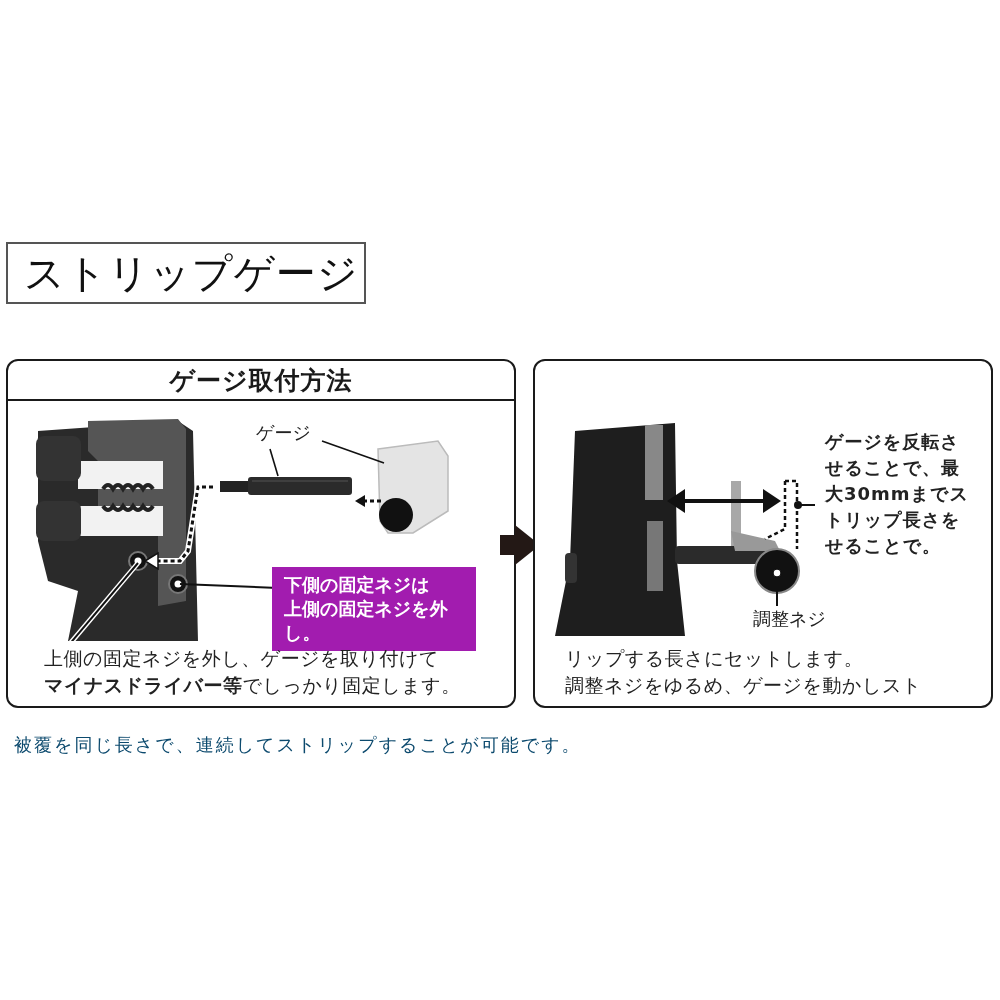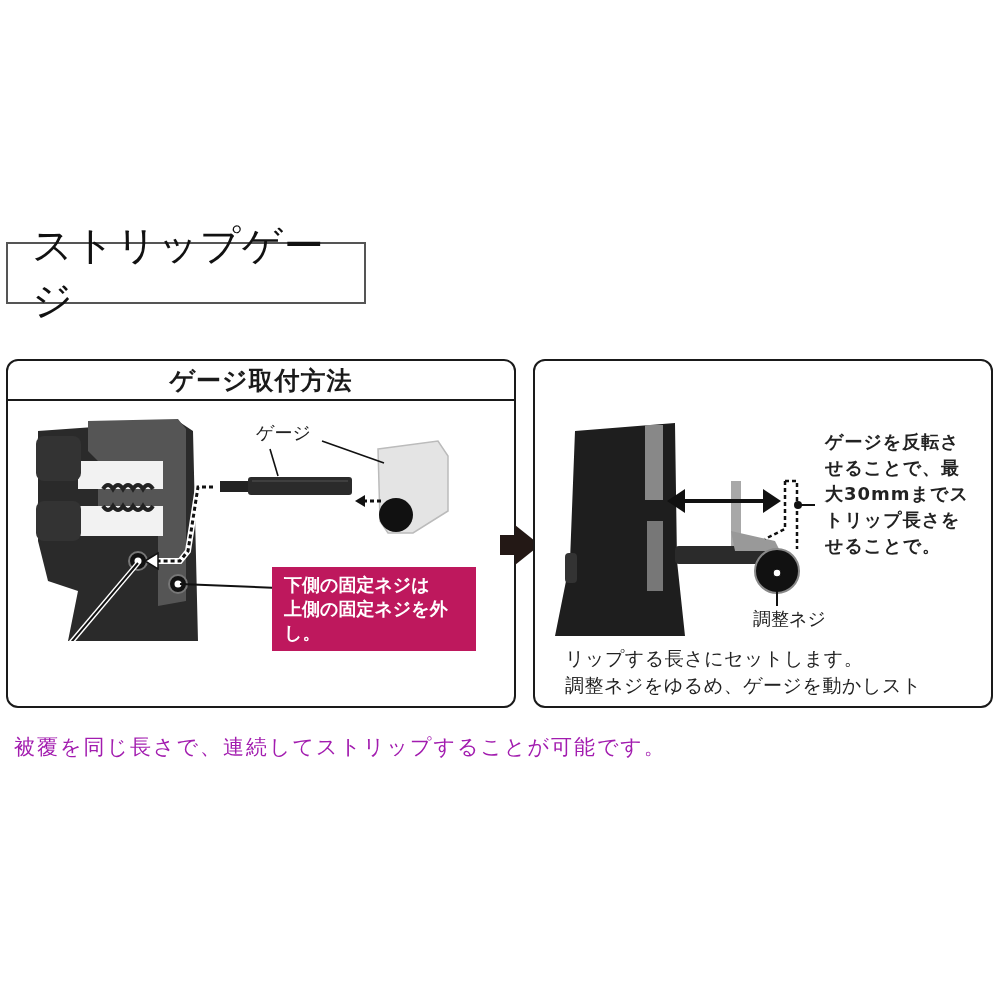--- a/index.html
+++ b/index.html
@@ -4,42 +4,42 @@
 <style>
   html, body { margin: 0; padding: 0; }
   body {
     width: 1000px; height: 1000px; background: #ffffff; position: relative; overflow: hidden;
     font-family: "DejaVu Sans", "Liberation Sans", sans-serif; color: #1a1a1a;
   }
   .abs { position: absolute; }
   .title-box {
     left: 6px; top: 242px; width: 360px; height: 62px;
     border: 2px solid #555; box-sizing: border-box;
-    display: flex; align-items: center; padding-left: 24px;
+    display: flex; align-items: center; padding-left: 16px;
     font-size: 40px; font-weight: 300; letter-spacing: 1px; color: #111;
   }
   .panel {
     top: 359px; height: 349px; border: 2.5px solid #1a1a1a; border-radius: 12px;
     box-sizing: border-box; background: #fff; overflow: hidden;
   }
   .panel-left { left: 6px; width: 510px; }
   .panel-right { left: 533px; width: 460px; }
   .panel-head {
     height: 38px; border-bottom: 2.5px solid #1a1a1a; box-sizing: content-box;
     display: flex; align-items: center; justify-content: center;
     font-size: 25px; font-weight: bold; letter-spacing: 1px;
   }
   .caption { font-size: 19px; line-height: 27px; color: #222; letter-spacing: 0.5px; }
   .caption b { font-weight: bold; }
   .warn {
-    background: #be185d; color: #fff; font-weight: bold; font-size: 18px; line-height: 24px;
+    background: #a21caf; color: #fff; font-weight: bold; font-size: 18px; line-height: 24px;
     padding: 6px 12px; box-sizing: border-box;
   }
   .label { font-size: 18px; font-weight: 500; color: #222; }
-  .footer-text { left: 14px; top: 733px; font-size: 21px; letter-spacing: 2px; color: #a21caf; }
+  .footer-text { left: 14px; top: 733px; font-size: 18px; letter-spacing: 2px; color: #0c4a6e; }
   .next-arrow { left: 500px; top: 525px; }
 </style>
 </head>
 <body>
 
 <div class="abs title-box">ストリップゲージ</div>
 
 <div class="abs panel panel-left">
   <div class="panel-head">ゲージ取付方法</div>
 
@@ -81,20 +81,24 @@
     <line x1="314" y1="40" x2="376" y2="62" stroke="#111" stroke-width="1.6"></line>
   </svg>
 
   <div class="abs label" style="left:248px;top:60px">ゲージ</div>
 
   <div class="abs warn" style="left:264px;top:206px;width:204px">
     <div>下側の固定ネジは</div>
     <div>上側の固定ネジを外し。</div>
   </div>
 
+  <div class="abs caption" style="left:36px;top:284px">
+    <div>上側の固定ネジを外し、ゲージを取り付けて</div>
+    <div><b>マイナスドライバー等</b><span>でしっかり固定します。</span></div>
+  </div>
 </div>
 
 <svg class="abs next-arrow" width="50" height="40">
   <path d="M0 10 L15 10 L15 0 L40 20 L15 40 L15 30 L0 30 Z" fill="#231815"></path>
 </svg>
 
 <div class="abs panel panel-right">
 
   <svg class="abs" style="left:0;top:40px" width="460" height="240">
 

